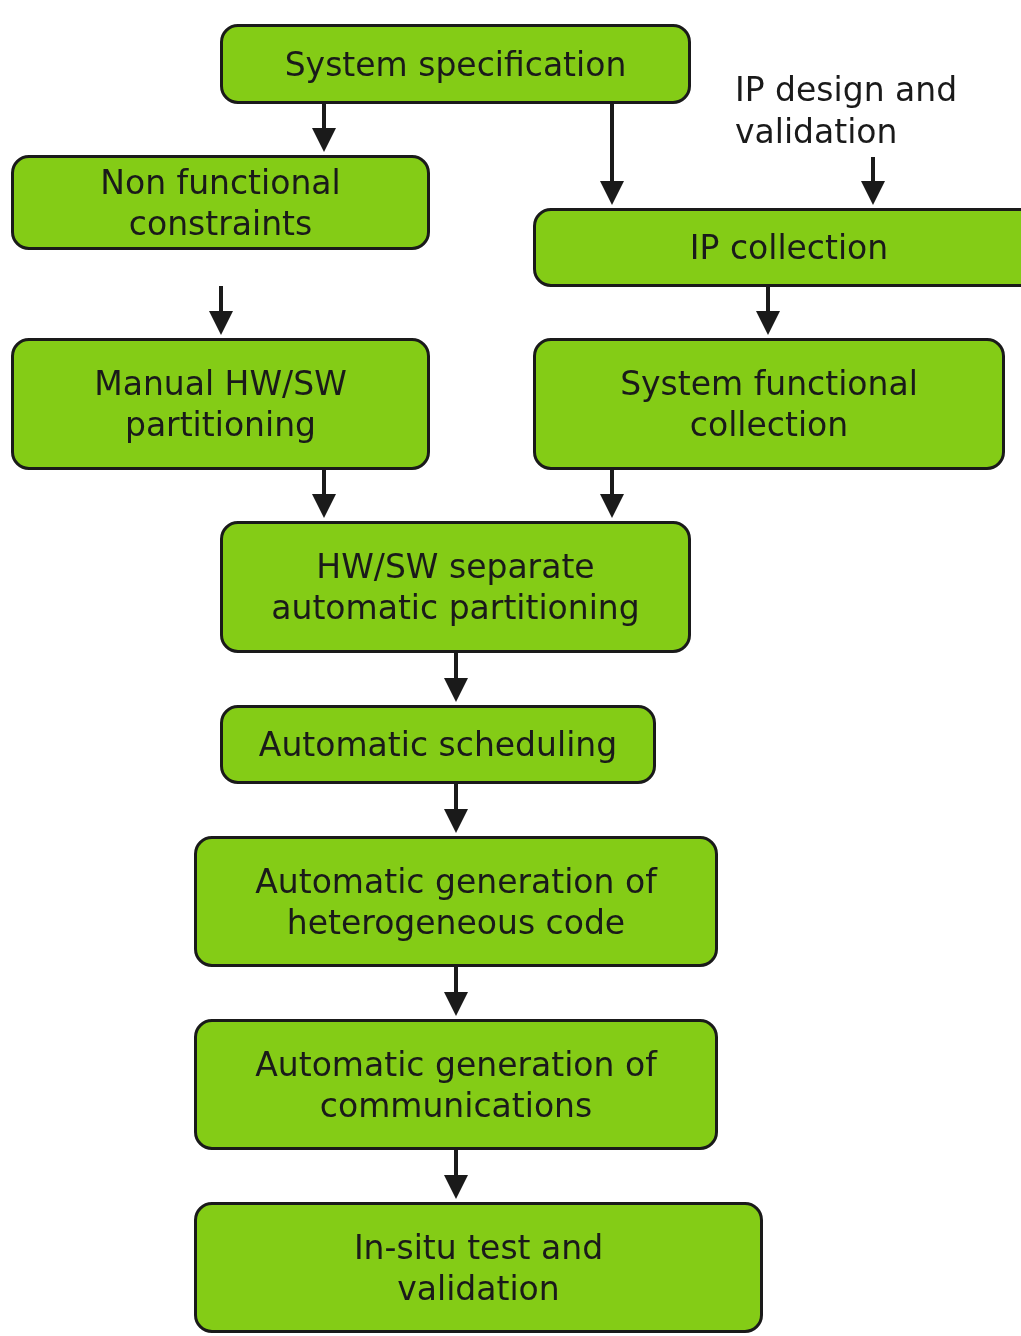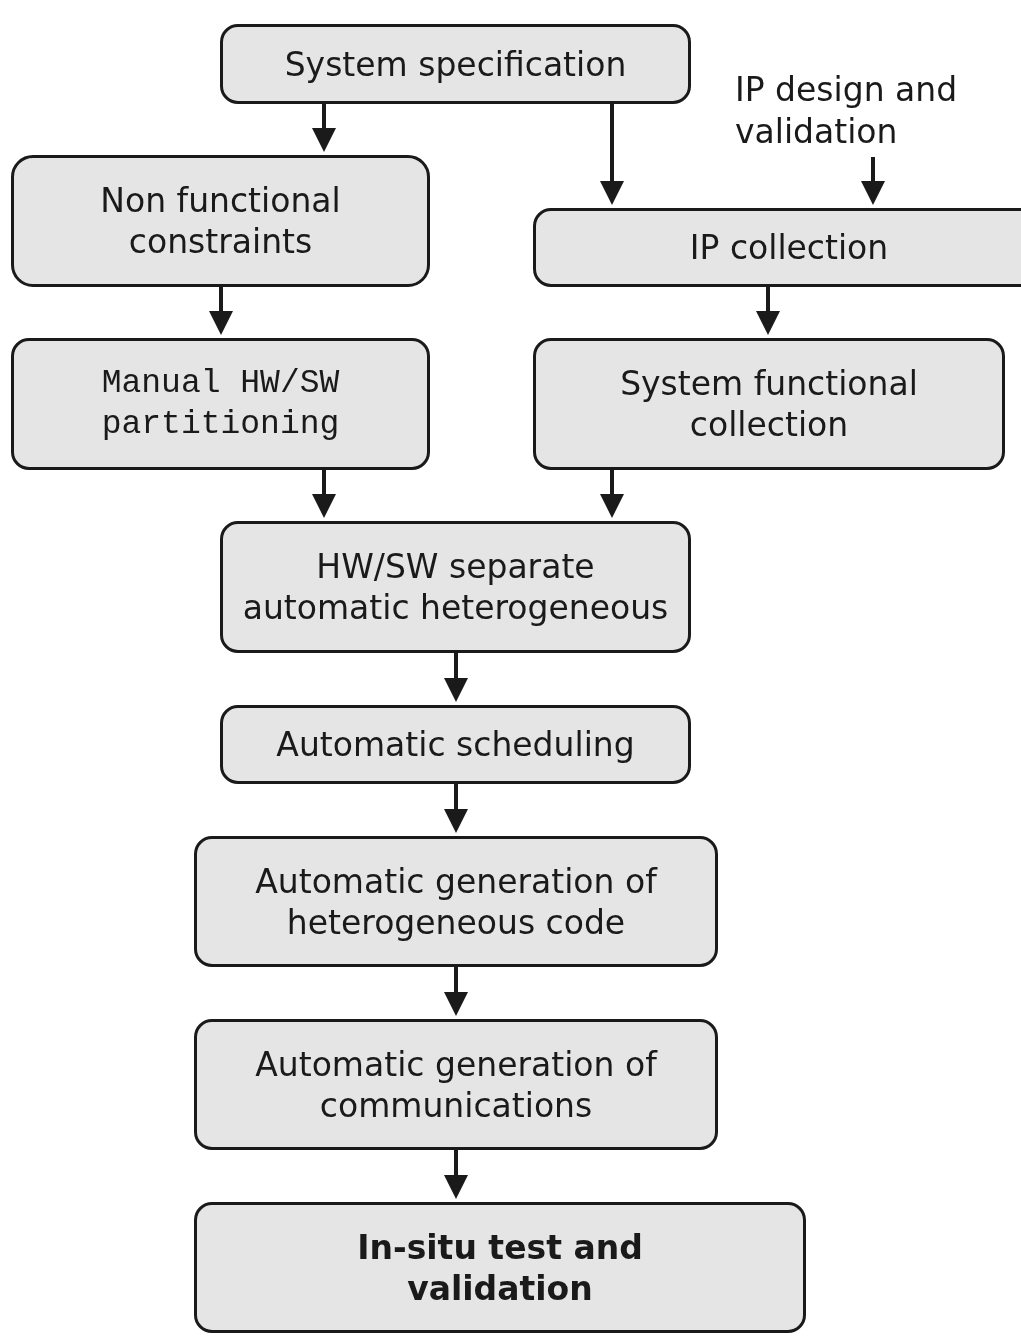--- a/index.html
+++ b/index.html
@@ -1,19 +1,19 @@
 <!DOCTYPE html>
 <html><head>
   <meta charset="utf-8">
   <style>
     html, body { margin: 0; padding: 0; background: #ffffff; }
     body { width: 1021px; height: 1336px; position: relative; overflow: hidden;
            font-family: "DejaVu Sans", sans-serif; color: #1a1a1a; }
     .box { position: absolute; box-sizing: border-box; border: 3px solid #1a1a1a;
-           border-radius: 18px; background: #e5e5e5; display: flex; align-items: center;
+           border-radius: 18px; background: #84cc16; display: flex; align-items: center;
            justify-content: center; text-align: center; font-size: 33px; line-height: 41px; }
     .box .t { display: block; white-space: pre-line; }
     .label { position: absolute; font-size: 33px; line-height: 42px; white-space: pre-line; }
     svg.arrows { position: absolute; left: 0; top: 0; }
   </style>
 </head>
 <body>
 
 <svg class="arrows" width="1021" height="1336">
   <defs>
@@ -36,54 +36,54 @@
   </g>
 </svg>
 
 <div class="box" style="left:220px; top:24px; width:471px; height:80px;">
   <span class="t">System specification</span>
 </div>
 
 <div class="label" style="left:735px; top:69px; width:270px;">IP design and
 validation</div>
 
-<div class="box" style="left:11px; top:155px; width:419px; height:132px;border-radius:22px;">
+<div class="box" style="left:11px; top:155px; width:419px; height:95px;">
   <span class="t">Non functional
 constraints</span>
 </div>
 
 <div class="box" style="left:533px; top:208px; width:512px; height:79px;">
   <span class="t">IP collection</span>
 </div>
 
-<div class="box" style="left:11px; top:338px; width:419px; height:132px;font-family:Liberation Mono, monospace;">
+<div class="box" style="left:11px; top:338px; width:419px; height:132px;">
   <span class="t">Manual HW/SW
 partitioning</span>
 </div>
 
 <div class="box" style="left:533px; top:338px; width:472px; height:132px;">
   <span class="t">System functional
 collection</span>
 </div>
 
 <div class="box" style="left:220px; top:521px; width:471px; height:132px;">
   <span class="t">HW/SW separate
-automatic heterogeneous</span>
+automatic partitioning</span>
 </div>
 
-<div class="box" style="left:220px; top:705px; width:471px; height:79px;">
+<div class="box" style="left:220px; top:705px; width:436px; height:79px;">
   <span class="t">Automatic scheduling</span>
 </div>
 
 <div class="box" style="left:194px; top:836px; width:524px; height:131px;">
   <span class="t">Automatic generation of
 heterogeneous code</span>
 </div>
 
 <div class="box" style="left:194px; top:1019px; width:524px; height:131px;">
   <span class="t">Automatic generation of
 communications</span>
 </div>
 
-<div class="box" style="left:194px; top:1202px; width:612px; height:131px;font-weight:bold;">
+<div class="box" style="left:194px; top:1202px; width:569px; height:131px;">
   <span class="t">In-situ test and
 validation</span>
 </div>
 
 </body></html>

